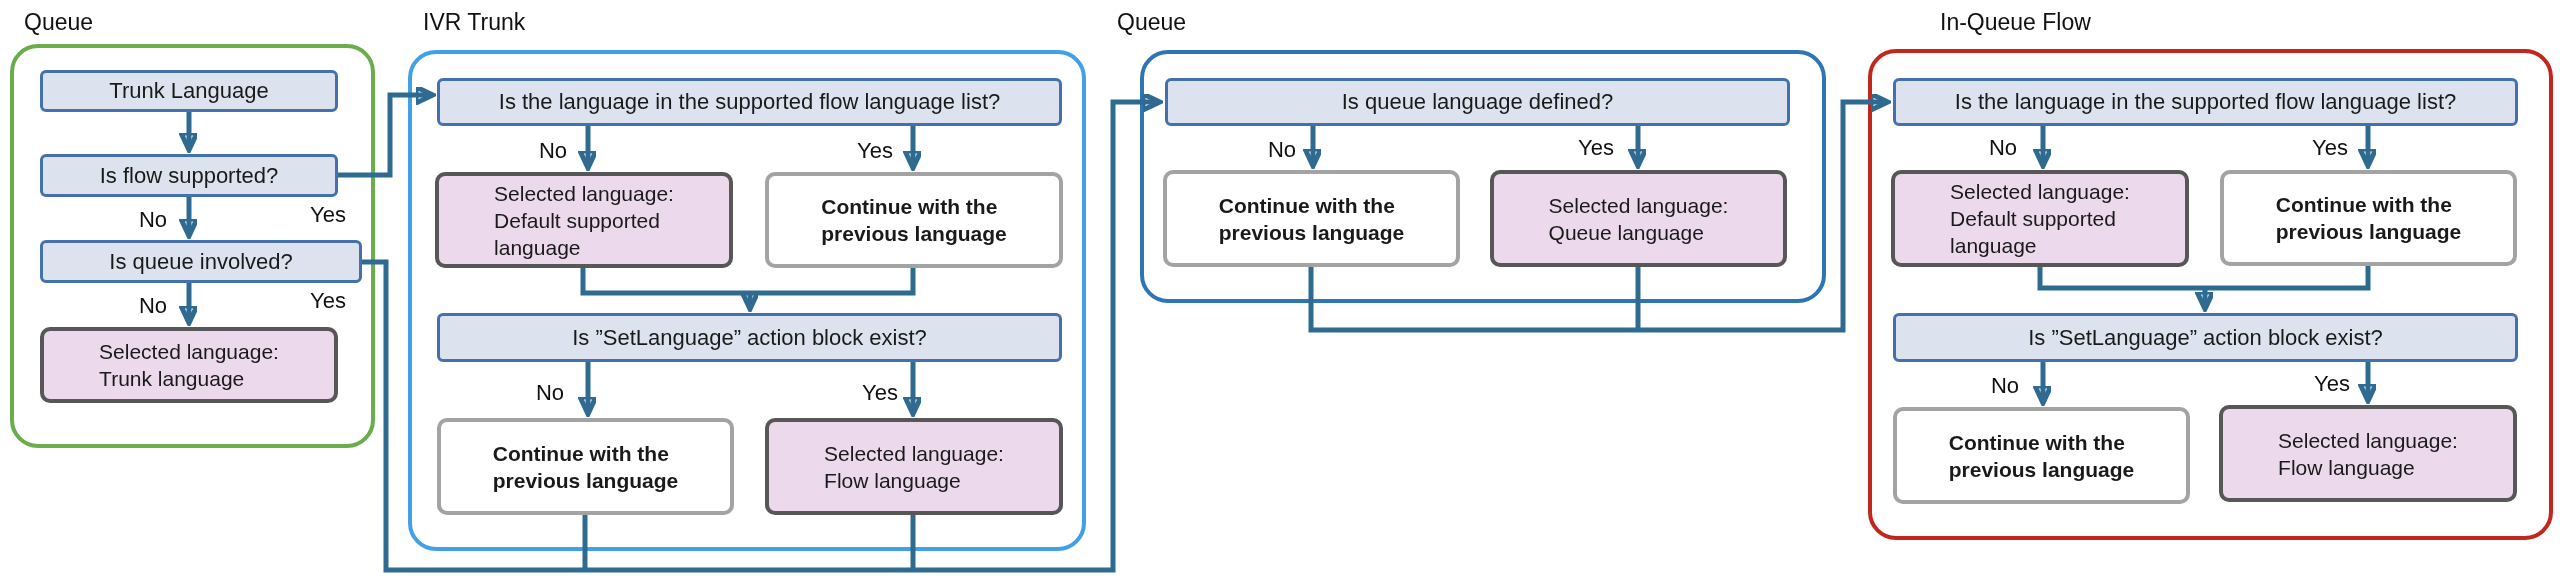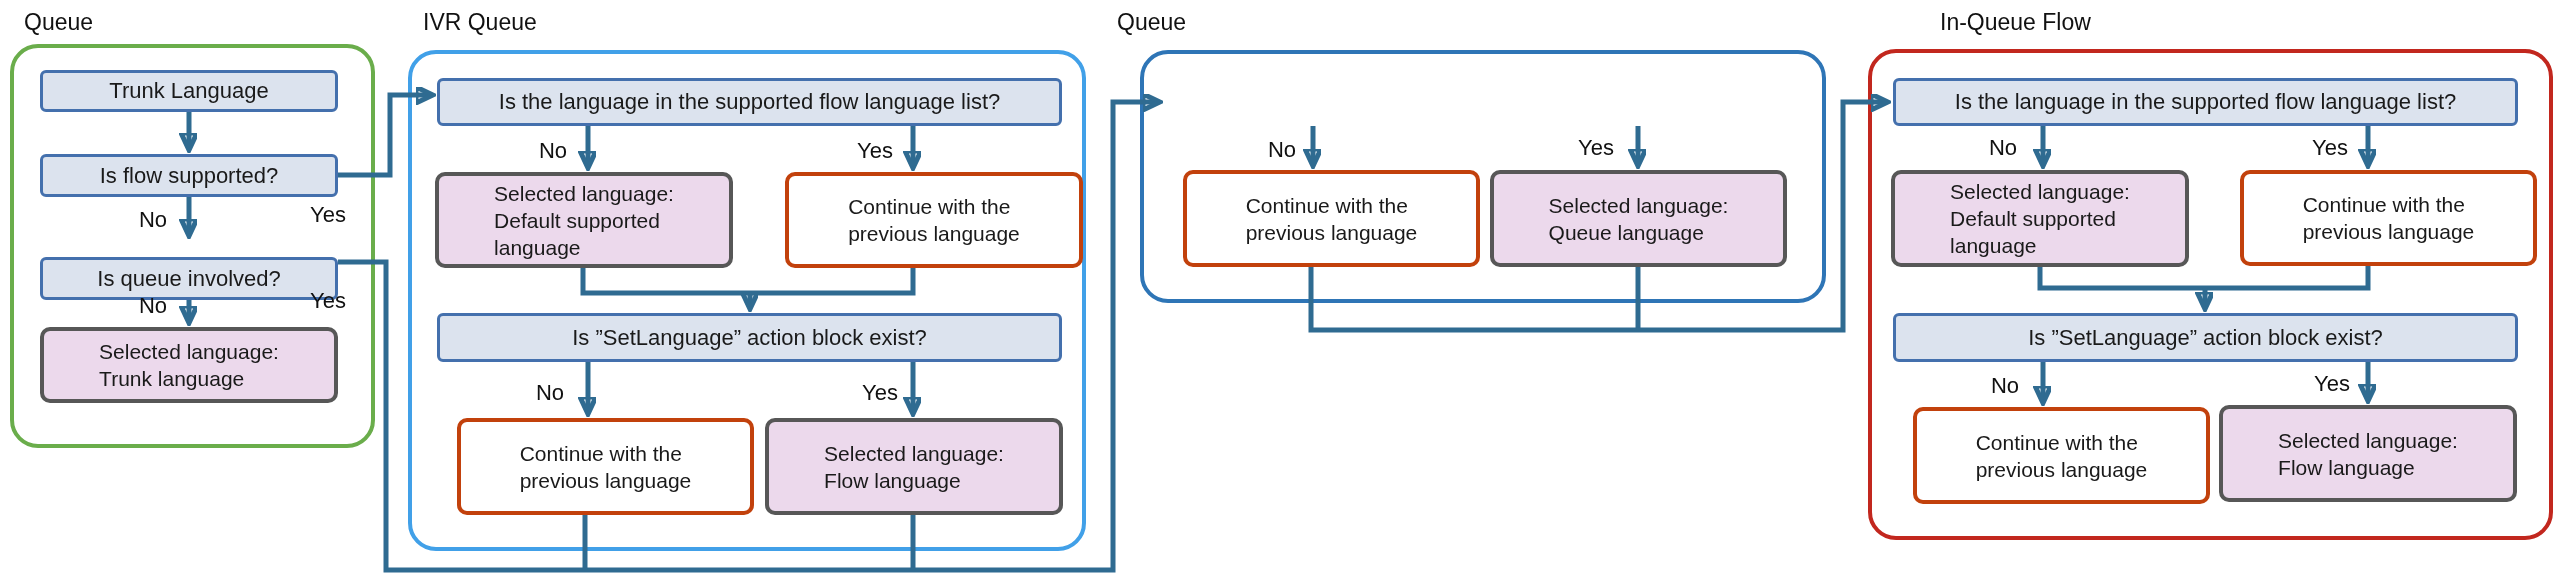--- a/index.html
+++ b/index.html
@@ -37,44 +37,44 @@
     box-sizing:border-box;
   }
   .q{
     background:#dce3ee;
     border:3px solid #4470ad;
     border-radius:6px;
     font-size:22px;line-height:26px;font-weight:500;
   }
   .w{
     background:#ffffff;
-    border:4px solid #c2410c;
+    border:4px solid #a3a3a3;
     border-radius:10px;
-    font-size:21px;line-height:27px;font-weight:400;margin-left:20px;
+    font-size:21px;line-height:27px;font-weight:700;
   }
   .p{
     background:#ecd9ec;
     border:4px solid #575757;
     border-radius:10px;
     font-size:21px;line-height:27px;font-weight:500;
   }
   .edge-label{
     position:absolute;
     font-size:22px;font-weight:500;color:#111;
     transform:translate(-50%,-50%);
     z-index:3;white-space:nowrap;
   }
 </style>
 </head>
 <body>
 
 <div class="canvas">
 
   <div class="section-title" style="left:24px;top:8px">Queue</div>
-  <div class="section-title" style="left:423px;top:8px">IVR Queue</div>
+  <div class="section-title" style="left:423px;top:8px">IVR Trunk</div>
   <div class="section-title" style="left:1117px;top:8px">Queue</div>
   <div class="section-title" style="left:1940px;top:8px">In-Queue Flow</div>
 
   <div class="section-border sb-trunk" style="left:10px;top:44px;width:357px;height:396px"></div>
   <div class="section-border sb-ivr" style="left:408px;top:50px;width:670px;height:493px"></div>
   <div class="section-border sb-queue" style="left:1140px;top:50px;width:678px;height:245px"></div>
   <div class="section-border sb-inqueue" style="left:1868px;top:49px;width:677px;height:483px"></div>
 
   <svg class="wires" width="2560" height="588">
     <defs>
@@ -108,21 +108,21 @@
     <path d="M2043 126 V164" marker-end="url(#arr)"></path>
     <path d="M2368 126 V164" marker-end="url(#arr)"></path>
     <path d="M2040 267 L2040 288 L2368 288 L2368 266"></path>
     <path d="M2205 288 V307" marker-end="url(#arr)"></path>
     <path d="M2043 362 V401" marker-end="url(#arr)"></path>
     <path d="M2368 362 V399" marker-end="url(#arr)"></path>
   </svg>
 
   <div class="box q" style="left:40px;top:70px;width:298px;height:42px">Trunk Language</div>
   <div class="box q" style="left:40px;top:154px;width:298px;height:43px">Is flow supported?</div>
-  <div class="box q" style="left:40px;top:257px;width:298px;height:43px">Is queue involved?</div>
+  <div class="box q" style="left:40px;top:240px;width:322px;height:43px">Is queue involved?</div>
   <div class="box p" style="left:40px;top:327px;width:298px;height:76px">Selected language:
 Trunk language</div>
   <span class="edge-label" style="left:153px;top:220px">No</span>
   <span class="edge-label" style="left:328px;top:215px">Yes</span>
   <span class="edge-label" style="left:153px;top:306px">No</span>
   <span class="edge-label" style="left:328px;top:301px">Yes</span>
 
   <div class="box q" style="left:437px;top:78px;width:625px;height:48px">Is the language in the supported flow language list?</div>
   <div class="box p" style="left:435px;top:172px;width:298px;height:96px">Selected language:
 Default supported
@@ -132,20 +132,21 @@
   <div class="box q" style="left:437px;top:313px;width:625px;height:49px">Is ”SetLanguage” action block exist?</div>
   <div class="box w" style="left:437px;top:418px;width:297px;height:97px">Continue with the
 previous language</div>
   <div class="box p" style="left:765px;top:418px;width:298px;height:97px">Selected language:
 Flow language</div>
   <span class="edge-label" style="left:553px;top:151px">No</span>
   <span class="edge-label" style="left:875px;top:151px">Yes</span>
   <span class="edge-label" style="left:550px;top:393px">No</span>
   <span class="edge-label" style="left:880px;top:393px">Yes</span>
 
+  <div class="box q" style="left:1165px;top:78px;width:625px;height:48px">Is queue language defined?</div>
   <div class="box w" style="left:1163px;top:170px;width:297px;height:97px">Continue with the
 previous language</div>
   <div class="box p" style="left:1490px;top:170px;width:297px;height:97px">Selected language:
 Queue language</div>
   <span class="edge-label" style="left:1282px;top:150px">No</span>
   <span class="edge-label" style="left:1596px;top:148px">Yes</span>
 
   <div class="box q" style="left:1893px;top:78px;width:625px;height:48px">Is the language in the supported flow language list?</div>
   <div class="box p" style="left:1891px;top:170px;width:298px;height:97px">Selected language:
 Default supported

